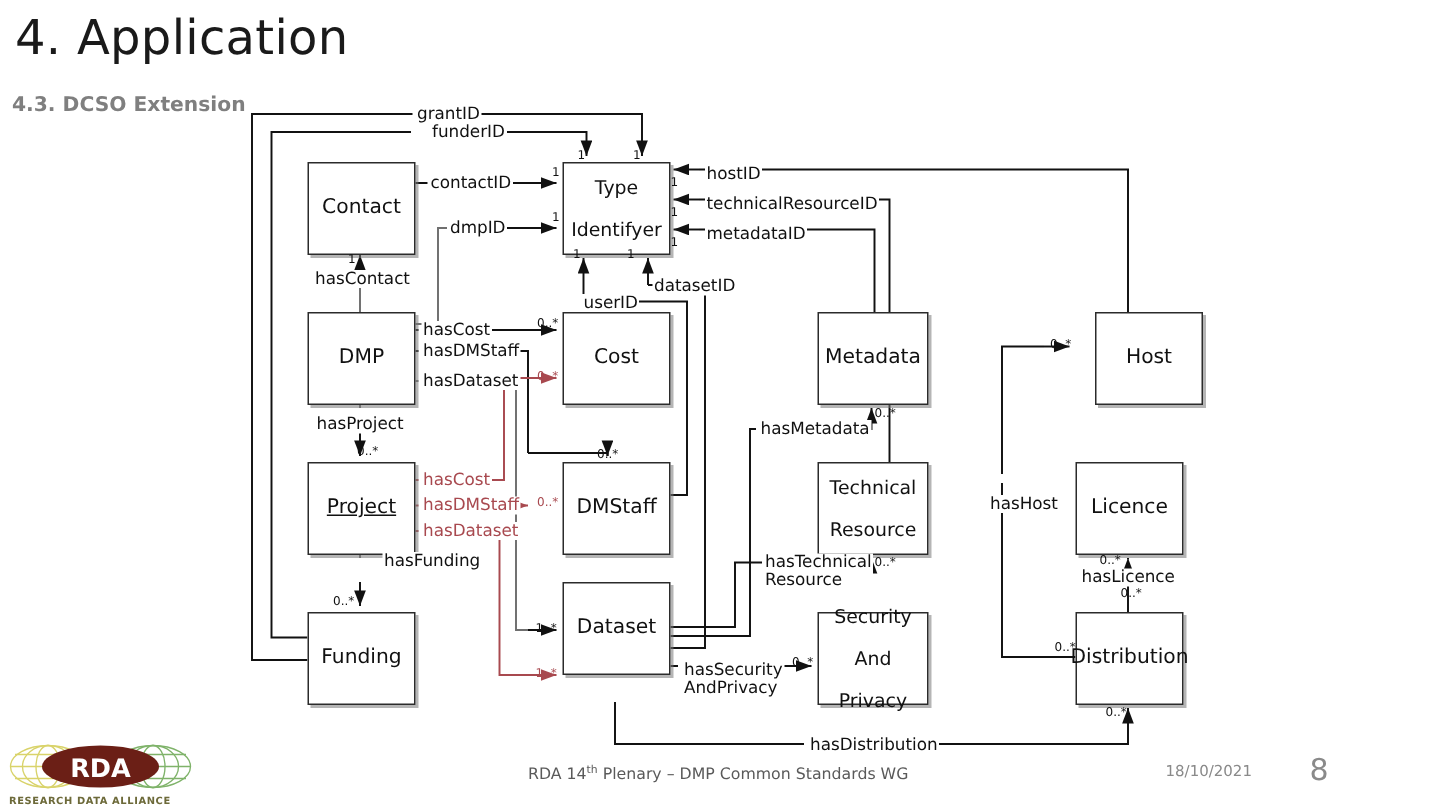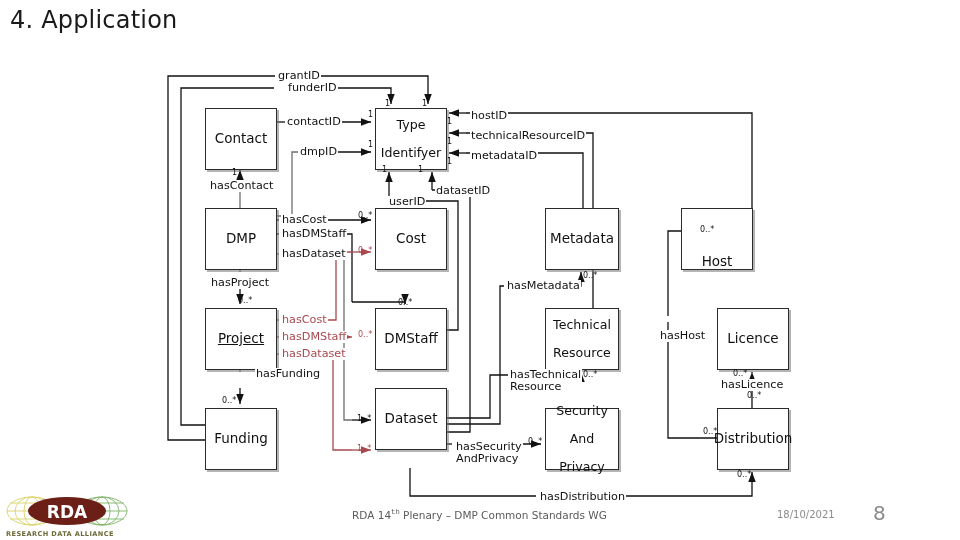--- a/index.html
+++ b/index.html
@@ -5,21 +5,21 @@
   html,body{margin:0;padding:0;}
   body{
     width:960px;height:540px;background:#ffffff;overflow:hidden;
     font-family:"DejaVu Sans","Liberation Sans",sans-serif;position:relative;
   }
   #slide{position:absolute;inset:0;}
 
   
   .slide-title{
     position:absolute;left:10px;top:6px;
-    font-size:24px;color:#1a1a1a;font-weight:400;
+    font-size:32px;color:#1a1a1a;font-weight:400;
     font-family:"DejaVu Sans","Liberation Sans",sans-serif;
     letter-spacing:.2px;white-space:nowrap;
   }
   .slide-subtitle{
     position:absolute;left:8px;top:62px;
     font-size:13.5px;color:#7f7f7f;font-weight:600;white-space:nowrap;
   }
 
   
   #diagram{position:absolute;left:0;top:0;width:960px;height:500px;}
@@ -41,39 +41,40 @@
   .edge-label.two{line-height:1.05;}
   .mult{
     position:absolute;font-size:8px;color:#111;white-space:nowrap;z-index:6;
   }
   .mult.red{color:#a8494f;}
 
   
   .footer-text{
     position:absolute;left:352px;top:508px;font-size:10.5px;color:#5a5a5a;white-space:nowrap;
   }
-  .footer-text sup{font-size:7.2px;vertical-align:super;font-family:Liberation Mono, monospace;}
+  .footer-text sup{font-size:7.2px;vertical-align:super;}
   .footer-date{
     position:absolute;left:777px;top:509px;font-size:10px;color:#8a8a8a;white-space:nowrap;
   }
   .footer-page{
     position:absolute;left:873px;top:501px;font-size:20px;color:#8a8a8a;
   }
   #logo{position:absolute;left:4px;top:494px;width:150px;height:44px;}
   .logo-caption{
     position:absolute;left:6px;top:530px;font-size:6.6px;color:#6d6a3a;
     letter-spacing:.4px;white-space:nowrap;font-weight:700;
   }
 </style>
 </head>
 <body>
 
 <div id="slide">
 
   <div class="slide-title">4. Application</div>
+  <div class="slide-subtitle">4.3. DCSO Extension</div>
 
   <div id="diagram">
 
     <svg width="960" height="500">
       <defs>
         <marker id="ah" markerWidth="9" markerHeight="9" refX="8" refY="3" orient="auto">
           <path d="M0,0 L8,3 L0,6 z" fill="#111"></path>
         </marker>
         <marker id="ahr" markerWidth="9" markerHeight="9" refX="8" refY="3" orient="auto">
           <path d="M0,0 L8,3 L0,6 z" fill="#a8494f"></path>
@@ -172,21 +173,21 @@
         </div>
         <div class="node" style="left: 205px; top: 208px; width: 70px; height: 60px; flex-direction: column;">
           <span>DMP</span>
         </div>
         <div class="node" style="left: 375px; top: 208px; width: 70px; height: 60px; flex-direction: column;">
           <span>Cost</span>
         </div>
         <div class="node" style="left: 545px; top: 208px; width: 72px; height: 60px; flex-direction: column;">
           <span>Metadata</span>
         </div>
-        <div class="node" style="left: 681px; top: 208px; width: 70px; height: 60px; flex-direction: column; justify-content: flex-end;">
+        <div class="node" style="left: 730px; top: 208px; width: 70px; height: 60px; flex-direction: column;">
           <span>Host</span>
         </div>
         <div class="node" style="left: 205px; top: 308px; width: 70px; height: 60px; flex-direction: column; text-decoration: underline;">
           <span>Project</span>
         </div>
         <div class="node" style="left: 375px; top: 308px; width: 70px; height: 60px; flex-direction: column;">
           <span>DMStaff</span>
         </div>
         <div class="node small" style="left: 545px; top: 308px; width: 72px; height: 60px; flex-direction: column;">
           <span>Technical</span>

